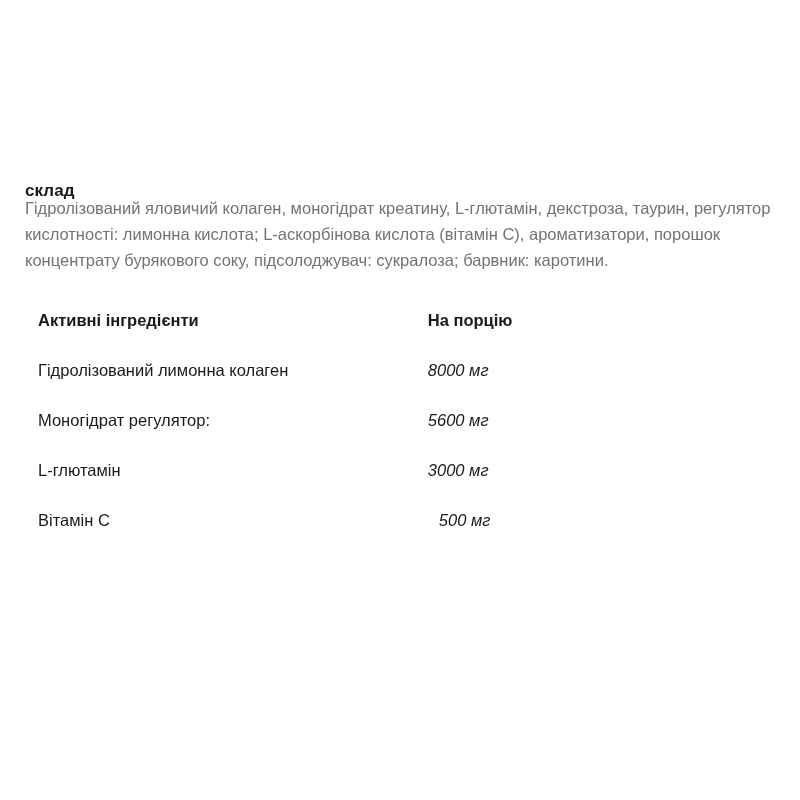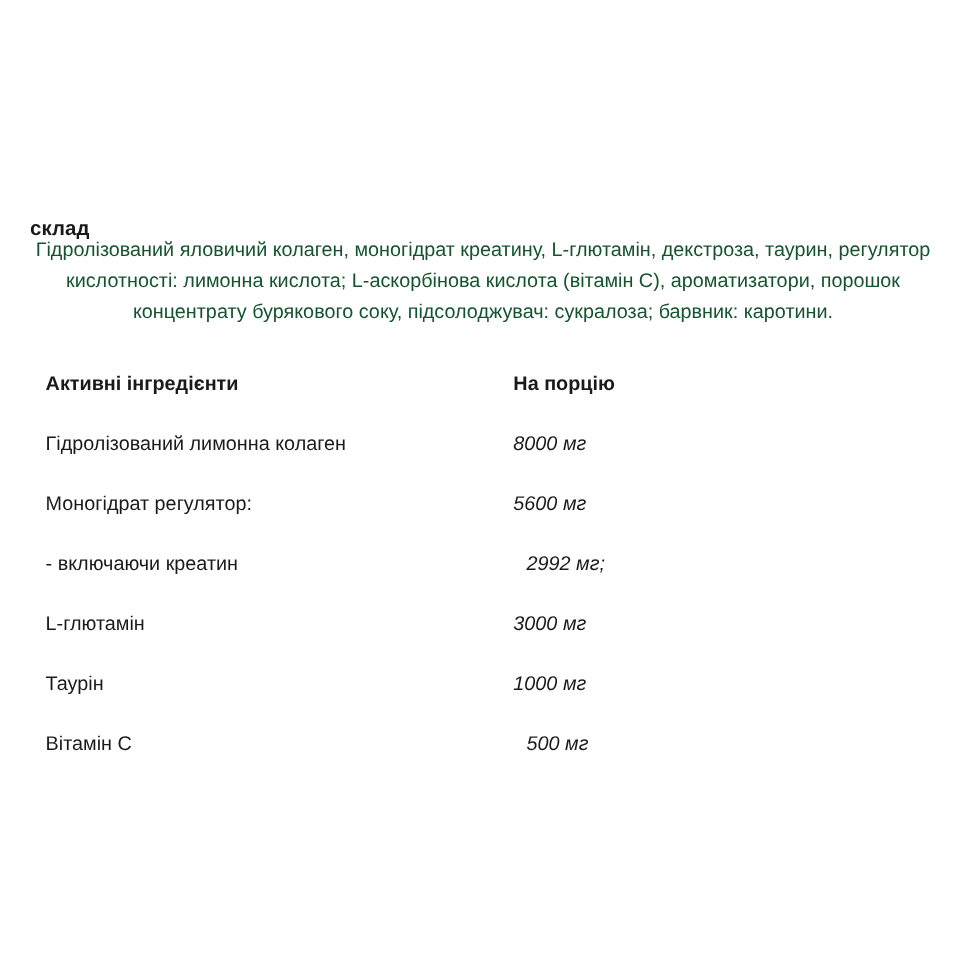--- a/index.html
+++ b/index.html
@@ -31,22 +31,22 @@
     letter-spacing: 0.1px;
     margin-top: 45px;
   }
   .ingredients-paragraph {
     position: absolute;
     left: 25px;
     top: 178px;
     width: 755px;
     font-size: 16.5px;
     line-height: 26px;
-    color: #14532d;
-    text-align: center;
+    color: #737373;
+    text-align: left;
   }
   .facts-table {
     position: absolute;
     left: 38px;
     top: 310px;
     width: 640px;
     border-collapse: collapse;
   }
   .facts-table th,
   .facts-table td {
@@ -102,30 +102,22 @@
     <tbody>
       <tr>
         <td class="col-name">Гідролізований лимонна колаген</td>
         <td class="col-value">8000 мг</td>
       </tr>
       <tr>
         <td class="col-name">Моногідрат регулятор:</td>
         <td class="col-value">5600 мг</td>
       </tr>
       <tr>
-        <td class="col-name">- включаючи креатин</td>
-        <td class="col-value val-indent">2992 мг;</td>
-      </tr>
-      <tr>
         <td class="col-name">L-глютамін</td>
         <td class="col-value">3000 мг</td>
-      </tr>
-      <tr>
-        <td class="col-name">Таурін</td>
-        <td class="col-value">1000 мг</td>
       </tr>
       <tr>
         <td class="col-name">Вітамін C</td>
         <td class="col-value val-indent">500 мг</td>
       </tr>
     </tbody>
   </table>
 
 </div>
 

